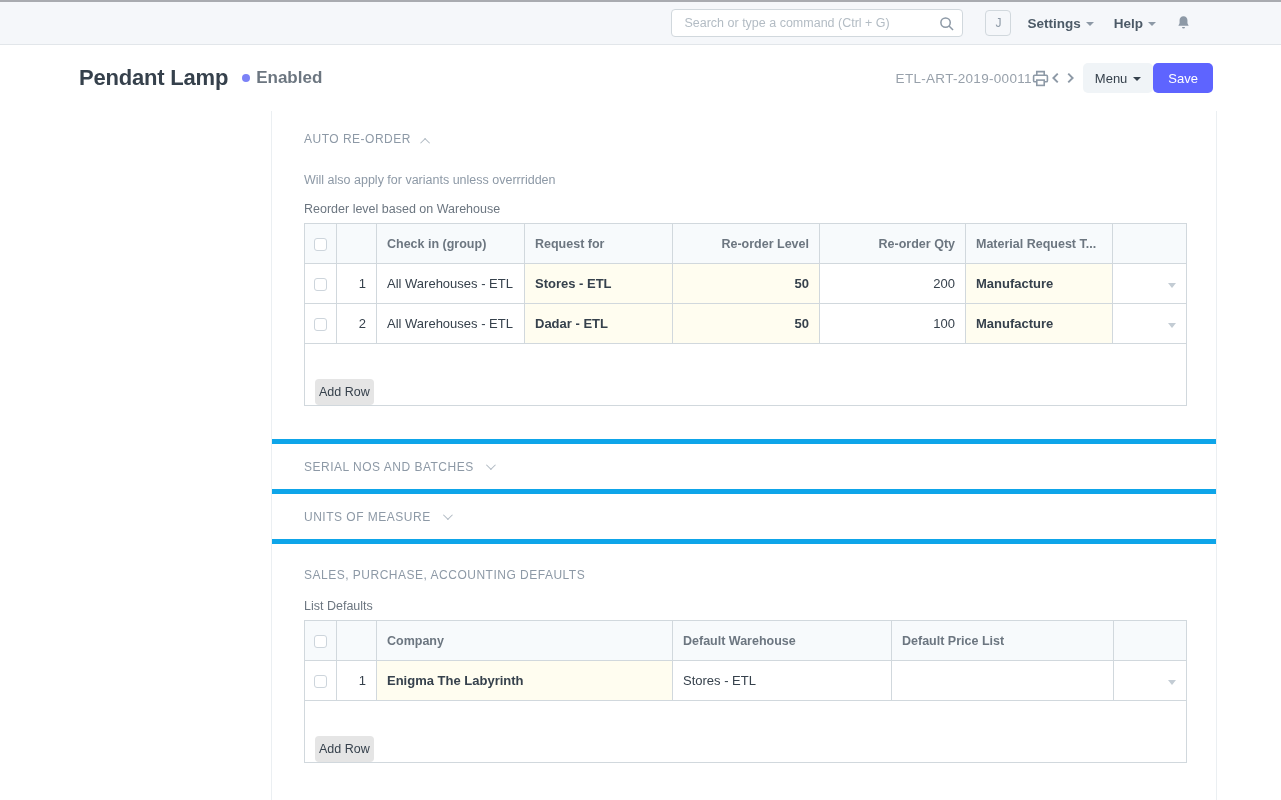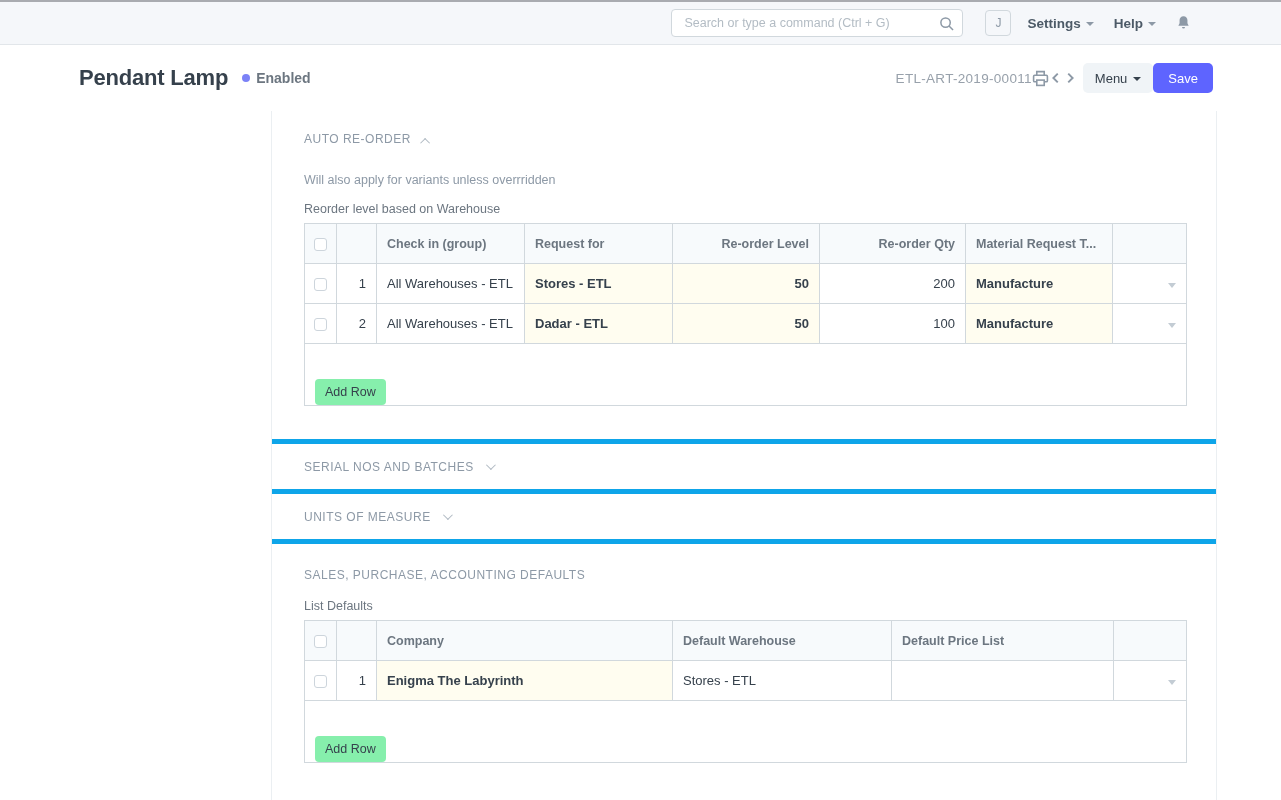--- a/index.html
+++ b/index.html
@@ -34,21 +34,21 @@
     display:flex; align-items:center; gap:5px; font-size:13.5px; font-weight:700;
     color:#4c5a67; margin-right:20px; cursor:pointer;
   }
   .caret-dn{width:0;height:0;border-left:4px solid transparent;border-right:4px solid transparent;border-top:4px solid #8d99a6;display:inline-block;margin-top:2px;}
   .bell{margin-right:0; display:flex; align-items:center;}
   
   .page-head{
     height:66px; display:flex; align-items:center; padding-left:79px; padding-right:68px; background:#fff;
   }
   .page-title{font-size:22px; font-weight:700; letter-spacing:-0.2px;}
-  .indicator{display:flex; align-items:center; gap:6px; margin-left:14px; font-size:14px; font-weight:700; color:var(--label);justify-content:space-between;}
+  .indicator{display:flex; align-items:center; gap:6px; margin-left:14px; font-size:17px; font-weight:700; color:var(--label);justify-content:space-between;}
   .indicator .dot{width:8px; height:8px; border-radius:50%; background:var(--status-dot);}
   .head-right{margin-left:auto; display:flex; align-items:center; }
   .doc-id{color:#98a1ab; font-size:13.5px; letter-spacing:.3px;}
   .icon-btn{display:flex; align-items:center; cursor:pointer;}
   .btn{border:none; border-radius:5px; font-size:13px; font-family:inherit; height:30px; cursor:pointer;}
   .btn-menu{background:#f0f4f7; color:var(--text); padding:0 12px; display:flex; align-items:center; gap:6px; margin-left:6px;}
   .btn-save{background:var(--accent); color:#fff; padding:0 15px;}
   
   .container{
     margin-left:271px; width:946px; min-height:689px;
@@ -75,21 +75,21 @@
   .grid thead th{background:#f7fafc; color:var(--label); font-weight:700; font-size:12.5px; text-align:left;}
   .grid .al-r{text-align:right;}
   .grid .c-check{text-align:center; padding:0;}
   .grid .c-idx{text-align:right; color:var(--text);}
   .grid td.bold{font-weight:700;}
   .grid td.hl{background:var(--highlight-cell);}
   .grid .c-last{text-align:right;}
   .cb{display:inline-block; width:13px; height:13px; border:1px solid #cdd5dc; border-radius:3px; background:#fff; vertical-align:middle; cursor:pointer;}
   .tri{display:inline-block; width:0; height:0; border-left:4.5px solid transparent; border-right:4.5px solid transparent; border-top:5px solid #c3ccd4;}
   .grid td.foot{padding:0 10px;}
-  .btn-add{background:#86efac; border:none; border-radius:4px; color:var(--text); font-size:12.5px; font-family:inherit; padding:6px 10px; cursor:pointer;margin-top:35px;}
+  .btn-add{background:#e5e5e5; border:none; border-radius:4px; color:var(--text); font-size:12.5px; font-family:inherit; padding:6px 4px; cursor:pointer;margin-top:35px;}
 </style>
 </head>
 <body>
 
 <div class="navbar">
   <div class="search-wrap">
     <input type="text" placeholder="Search or type a command (Ctrl + G)" style="">
     <span class="sicon">
       <svg width="15" height="15" viewBox="0 0 16 16">
           <circle cx="7" cy="7" r="5" fill="none" stroke="#8d99a6" stroke-width="1.6"></circle>

